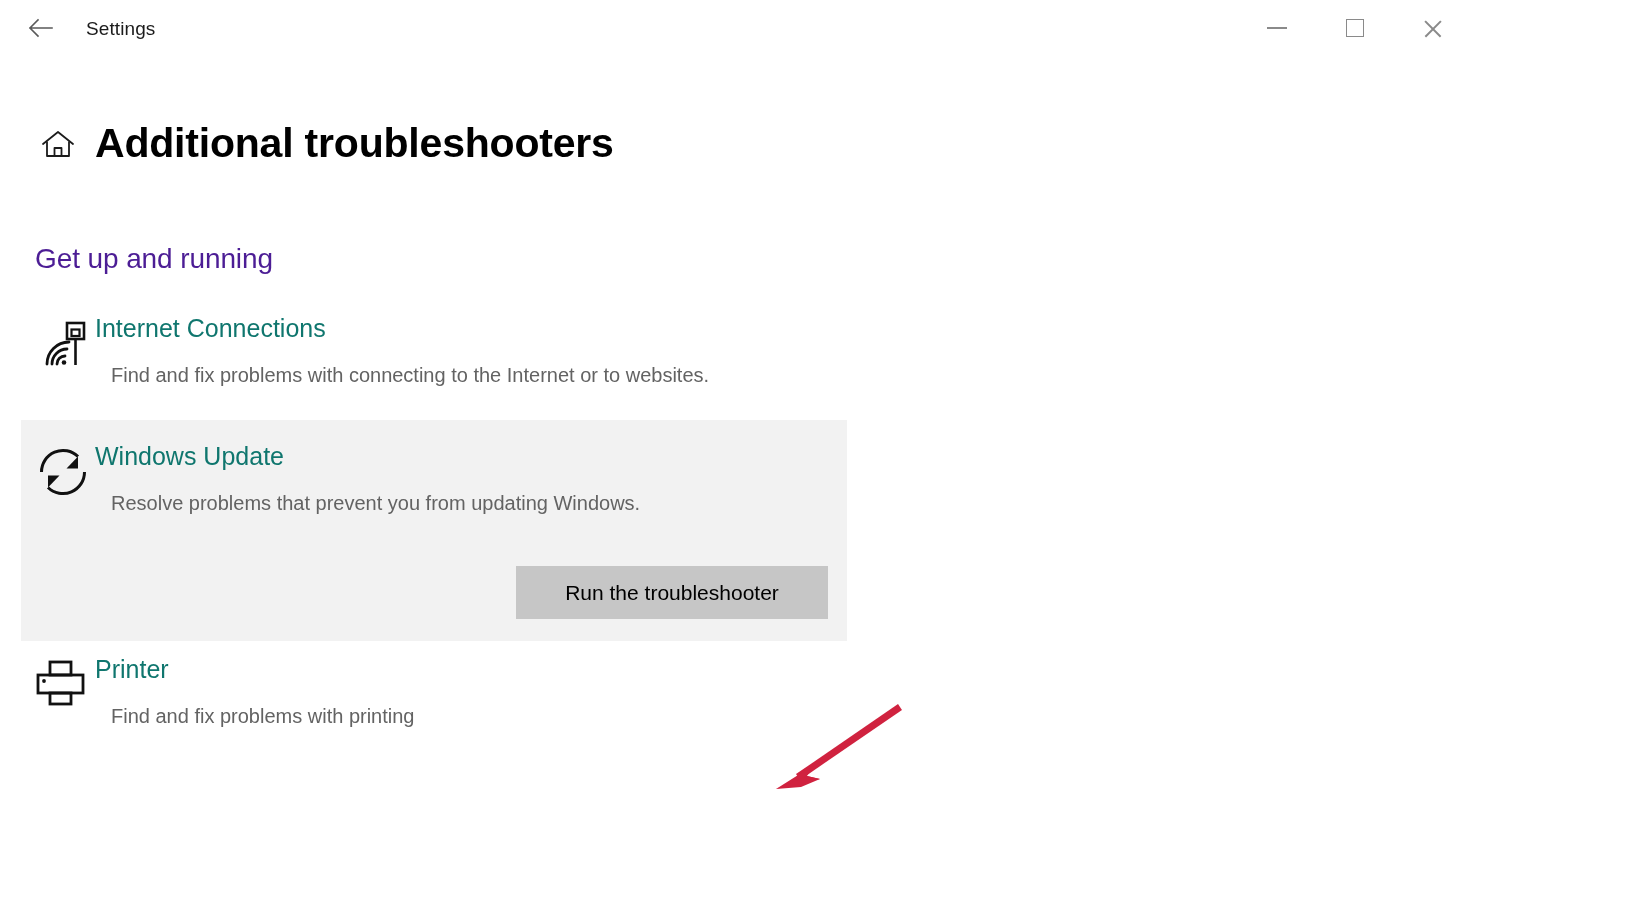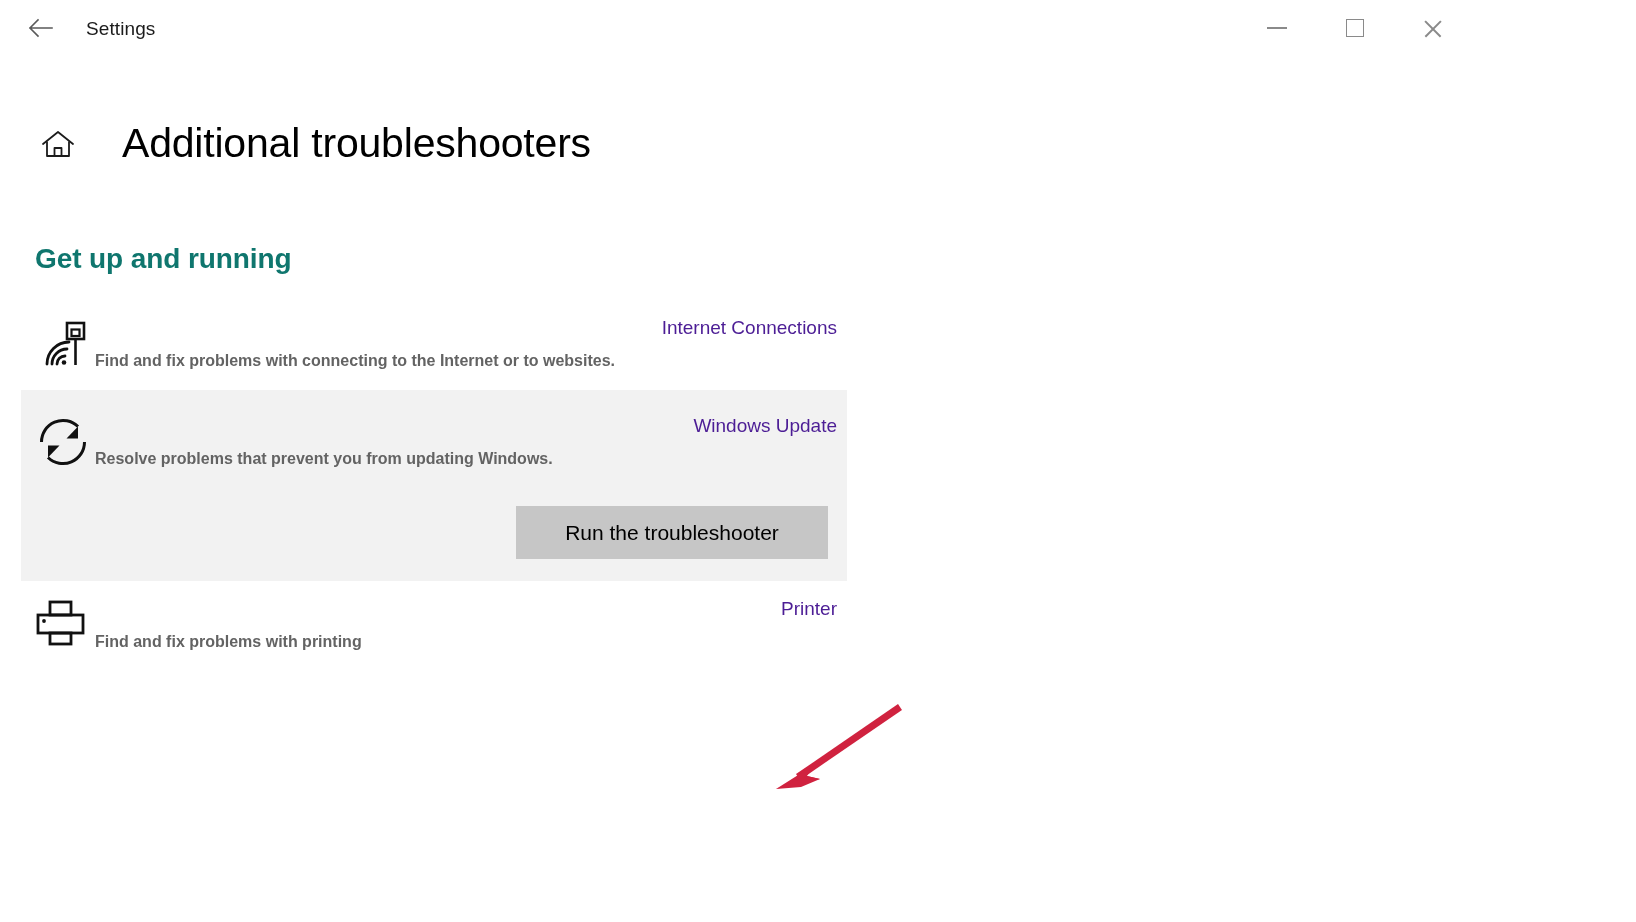--- a/index.html
+++ b/index.html
@@ -115,38 +115,38 @@
   }
   .home-icon {
     width: 40px;
     height: 40px;
     display: flex;
     align-items: center;
     justify-content: center;
     cursor: pointer;
   }
   .page-title {
-    margin-left: 44px;
+    margin-left: 17px;
     font-size: 41px;
-    font-weight: 400;
+    font-weight: 700;
     line-height: 1;
     color: #000000;
     letter-spacing: -0.2px;
     white-space: nowrap;
   }
 
   
   .section-title {
     position: absolute;
     top: 222px;
     left: 35px;
     font-size: 28px;
-    font-weight: 700;
+    font-weight: 400;
     line-height: 1;
-    color: #0f766e;
+    color: #4c1d95;
     letter-spacing: -0.1px;
   }
 
   .list {
     position: absolute;
     top: 300px;
     left: 0;
     width: 900px;
   }
 
@@ -169,33 +169,32 @@
     justify-content: flex-start;
     padding-left: 14px;
     padding-top: 4px;
     box-sizing: border-box;
   }
   .tile .tile-text {
     flex: 1 1 auto;
     padding-right: 10px;
   }
   .tile-name {
-    font-size: 19px;
+    font-size: 25px;
     line-height: 28px;
-    color: #4c1d95;
+    color: #0f766e;
     margin: 0 0 2px 0;
     font-weight: 400;
-    text-align: right;
   }
   .tile-desc {
-    font-size: 16px;
+    font-size: 20px;
     line-height: 34px;
     color: #636363;
-    margin: 0;
-    font-weight: 700;
+    margin: 16px;
+    font-weight: 400;
     max-width: 680px;
   }
 
   
   .tile.selected {
     background: #f2f2f2;
     padding-top: 22px;
     padding-bottom: 0;
     display: block;
   }

